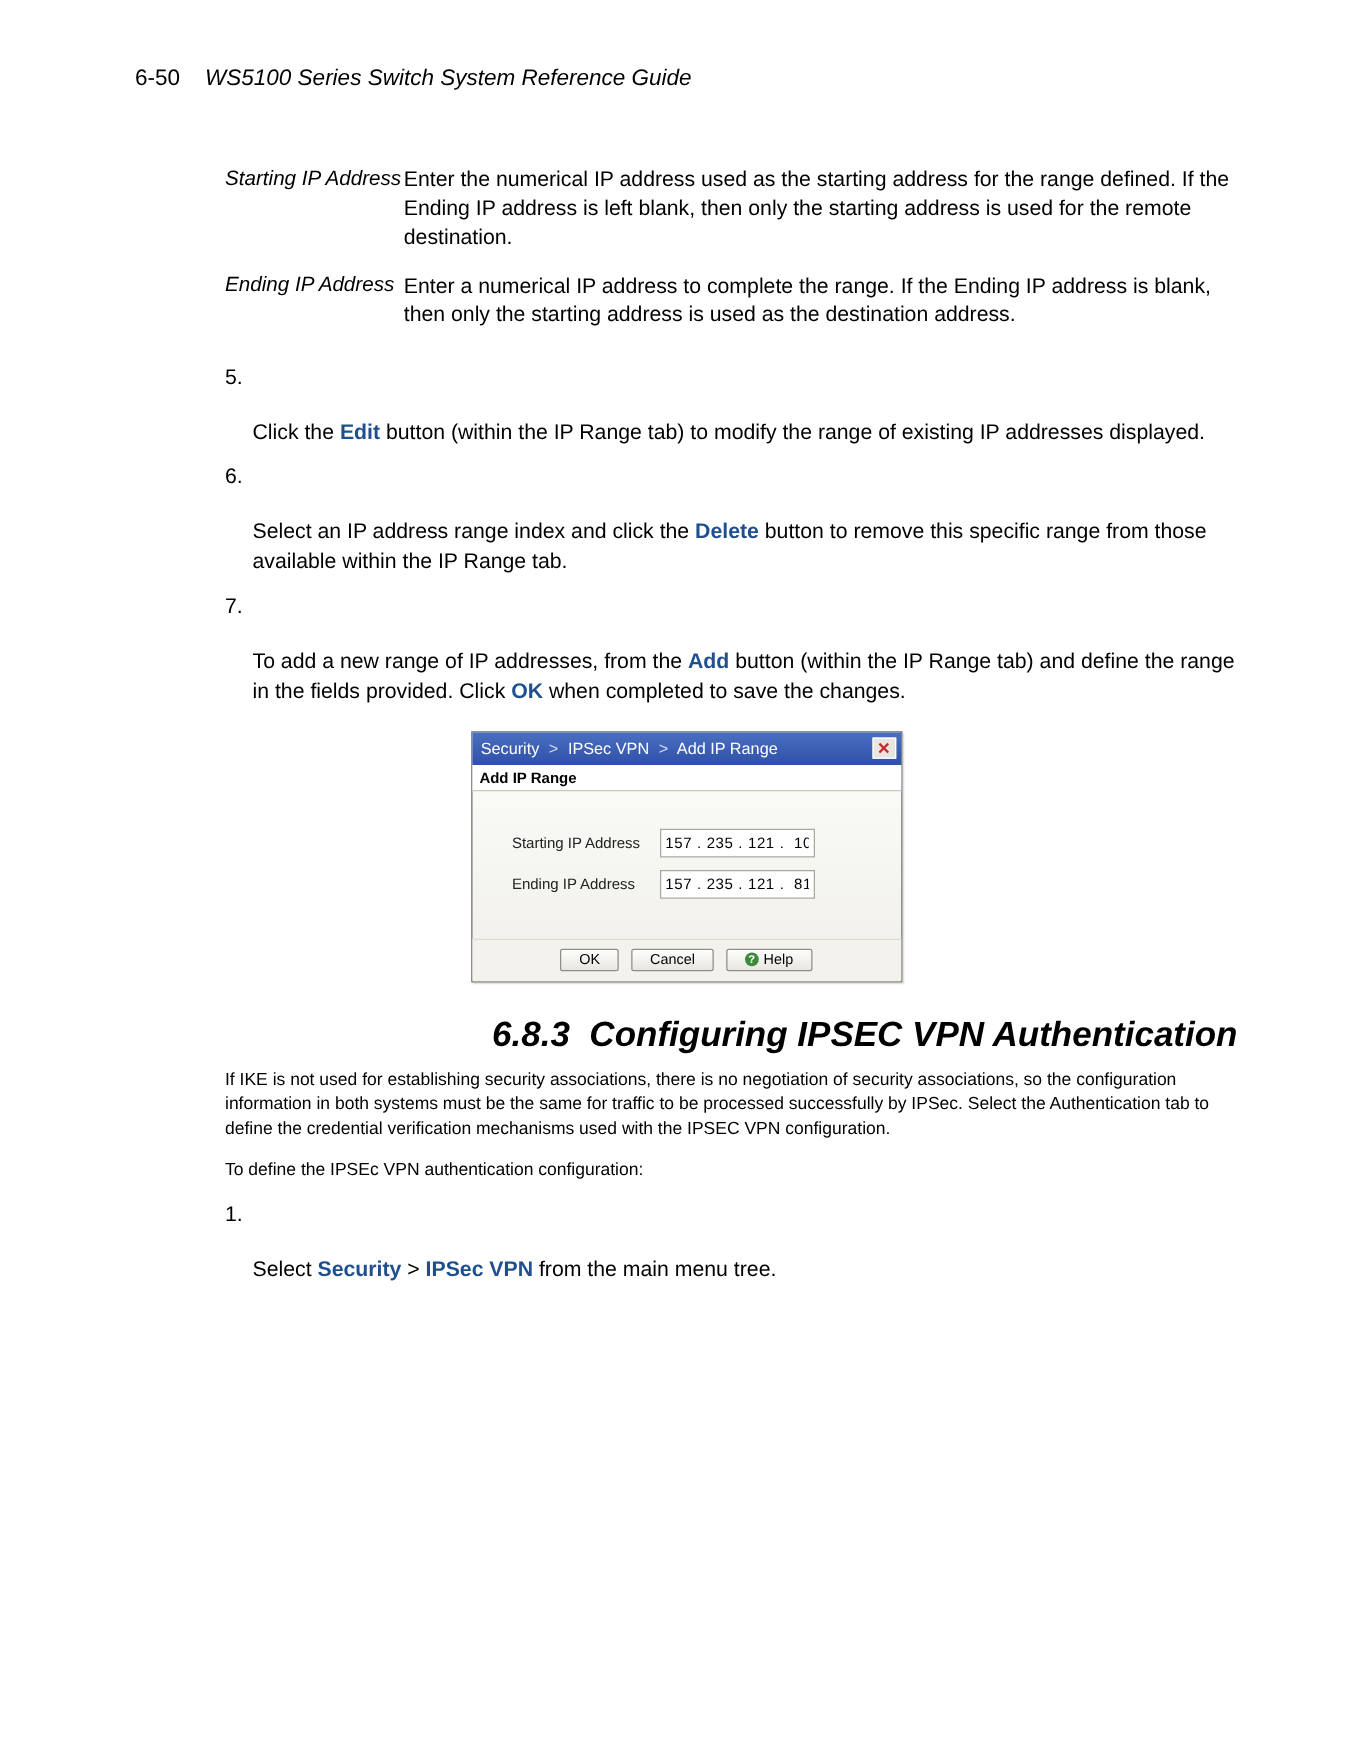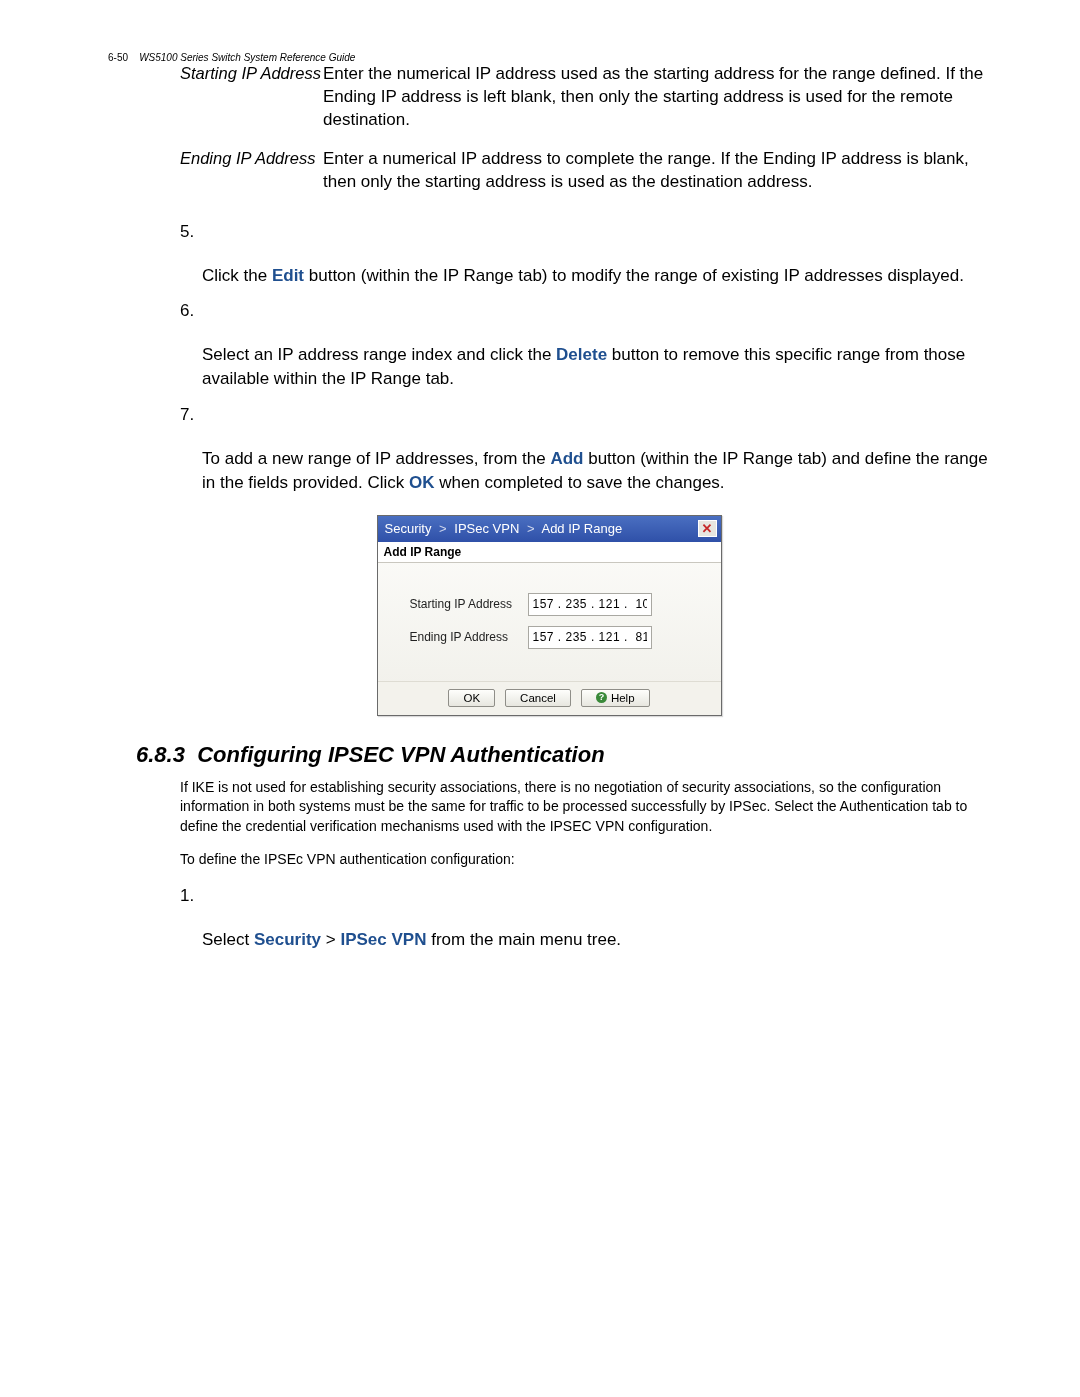--- a/index.html
+++ b/index.html
@@ -8,22 +8,23 @@
     background: #ffffff;
     font-family: Arial, Helvetica, sans-serif;
     color: #000;
     width: 1080px;
   }
   .page {
     padding: 52px 90px 50px 108px;
     box-sizing: border-box;
   }
   .header {
-    font-size: 10px;
+    font-size: 18px;
     color: #000;
+    margin-bottom: 60px;
   }
   .header .page-number {
     font-style: normal;
   }
   .header .guide-title {
     font-style: italic;
   }
   .def-table {
     margin-left: 72px;
     margin-bottom: 26px;
@@ -171,22 +172,23 @@
     color: #fff;
     font-size: 9px;
     line-height: 11px;
     text-align: center;
     font-weight: bold;
   }
   .section-heading {
     font-family: Arial, Helvetica, sans-serif;
     font-weight: bold;
     font-style: italic;
-    font-size: 22px;
+    font-size: 28px;
     margin: 10px 0 10px 28px;
+    text-align: right;
   }
   .body-text {
     margin-left: 72px;
     font-size: 14px;
     line-height: 1.4;
     margin-bottom: 14px;
   }
 </style>
 </head>
 <body>

